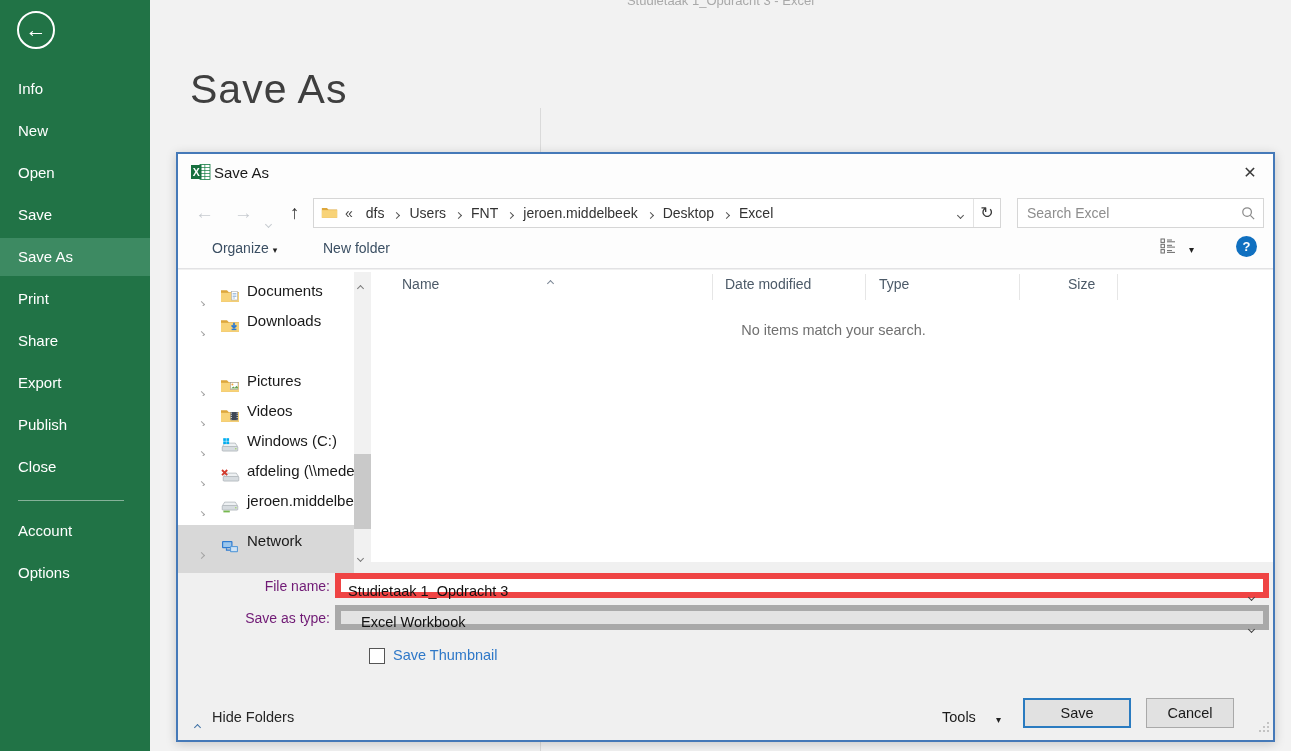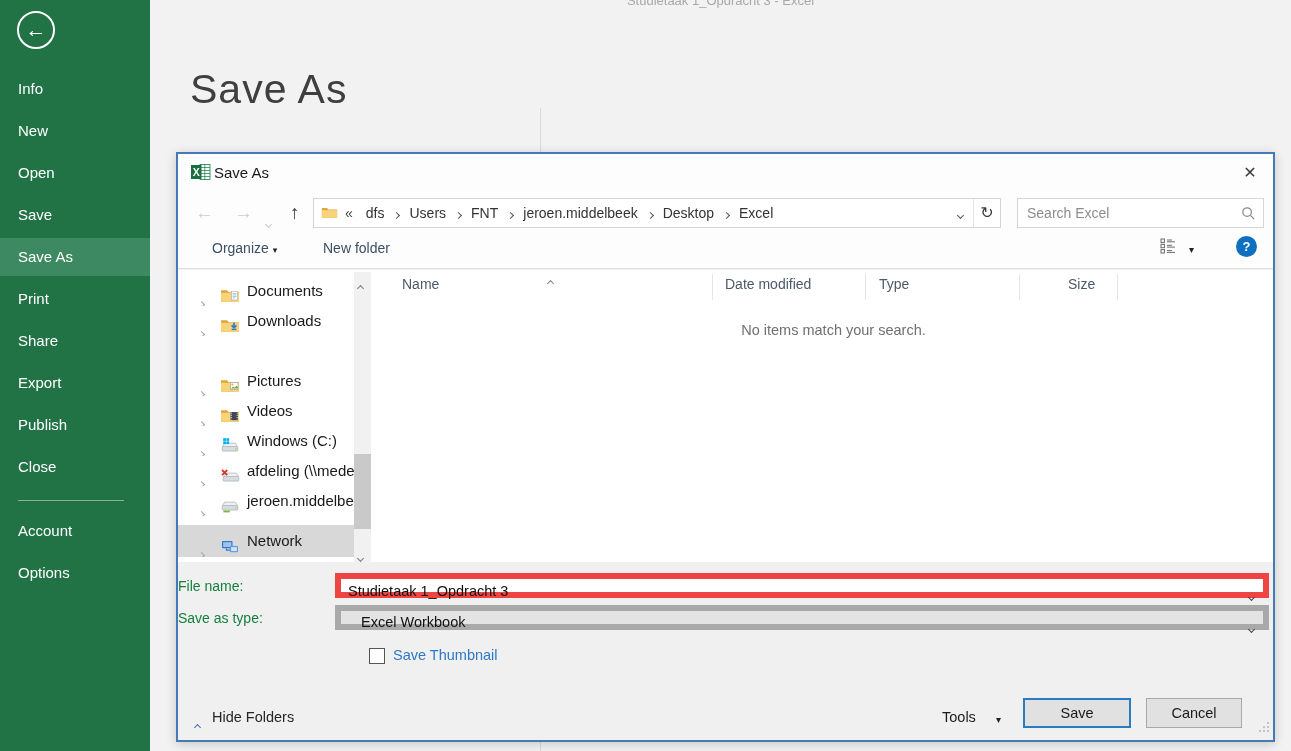--- a/index.html
+++ b/index.html
@@ -76,42 +76,42 @@
   .sb-arrow { position:absolute; left:4px; color:#7a7a7a; cursor:pointer; }
 
   .col-head { position:absolute; top:122px; font-size:14px; color:#4c5a68; cursor:pointer; }
   .col-sep { position:absolute; top:120px; width:1px; height:26px; background:#e6e6e6; }
   #sort-chev { position:absolute; left:370px; top:118px; color:#7a8694; }
   #empty-msg { position:absolute; left:214px; top:168px; width:883px; text-align:center;
     font-size:14.5px; color:#707070; }
 
   
   .fld-label { position:absolute; left:0; width:152px; height:24px; line-height:24px;
-    font-size:14px; color:#15803d; }
+    text-align:right; font-size:14px; color:#701a75; }
   .combo { position:absolute; left:157px; width:934px; height:25px; border:6px solid #ef4444;
     background:#fff; }
   .combo.gray { background:#e3e3e3; border-color:#a9a9a9; }
   .combo .val { position:absolute; left:7px; top:0; line-height:23px; font-size:14.5px; color:#111;margin-left:13px; }
   .combo input { position:absolute; left:0; top:0; width:905px; height:23px; border:none; outline:none;
     padding-left:7px; font-size:14.5px; font-family:"Liberation Sans",sans-serif; color:#111; background:transparent; }
   .combo .cbx-chev { position:absolute; right:9px; top:7px; color:#444; cursor:pointer; }
 
   #thumb-check { position:absolute; left:191px; top:494px; width:16px; height:16px;
     border:1px solid #555; background:#fff; cursor:pointer; }
   #thumb-label { position:absolute; left:215px; top:493px; font-size:14.5px; color:#2e78c8; cursor:pointer; }
 
   
   #hide-chev { position:absolute; left:17px; top:562px; color:#3f71a6; }
   #hide-folders { position:absolute; left:34px; top:555px; font-size:14.5px; color:#262626; cursor:pointer; }
   #tools-lbl { position:absolute; left:764px; top:555px; font-size:14.5px; color:#1a1a1a; cursor:pointer; }
   #tools-chev { position:absolute; left:818px; top:560px; color:#222; cursor:pointer; }
   .btn { position:absolute; top:544px; height:30px; background:#e1e1e1; border:1px solid #a9a9a9;
     font-size:14.5px; font-family:"Liberation Sans",sans-serif; color:#1a1a1a; cursor:pointer; }
   #save-btn { left:845px; width:108px; border:2px solid #2a7bc0; }
-  #cancel-btn { left:968px; width:96px; }
+  #cancel-btn { left:968px; width:88px; }
   #grip { position:absolute; right:3px; bottom:3px; }
 </style>
 </head>
 <body>
 
 <div id="win-title">Studietaak 1_Opdracht 3 - Excel</div>
 <div id="bs-heading">Save As</div>
 <div id="bs-vline"></div>
 
 <div id="sidebar">
@@ -270,21 +270,21 @@
   <div class="tree-row" style="top:332px">
     <span class="tree-chev"><span class="chev sm right"></span></span>
     <span class="tree-ico"><svg width="20" height="16" viewBox="0 0 20 16">
           <path d="M2.5 8.5l2.2-3.4h10.6l2.2 3.4" fill="#eef1f3" stroke="#9aa1a8" stroke-width="0.6"></path>
           <rect x="2.2" y="8.5" width="15.6" height="4.6" rx="0.8" fill="#d7dce0" stroke="#9aa1a8" stroke-width="0.6"></rect>
           <rect x="3.4" y="13.6" width="6.4" height="1.8" fill="#76b84e"></rect>
           <circle cx="15.8" cy="10.8" r="0.8" fill="#9fd468"></circle>
         </svg></span>
     <span class="tree-label">jeroen.middelbe</span>
   </div>
-  <div class="tree-row selected" style="top:371px;height:32px;line-height:32px">
+  <div class="tree-row selected" style="top:371px;height:48px;line-height:32px">
     <span class="tree-chev" style="top:12px"><span class="chev sm right"></span></span>
     <span class="tree-ico" style="top:8px"><svg width="20" height="16" viewBox="0 0 20 16">
           <rect x="2" y="3" width="10.5" height="7.2" rx="1" fill="#2f7bd0"></rect>
           <rect x="3.2" y="4.2" width="8.1" height="4.8" fill="#9cc6ec"></rect>
           <path d="M6.5 10.2v2h3.5" stroke="#2f7bd0" stroke-width="1.2" fill="none"></path>
           <rect x="10" y="8" width="8" height="6.2" rx="1" fill="#5a9bd8"></rect>
           <rect x="11.1" y="9.1" width="5.8" height="4" fill="#cfe3f5"></rect>
         </svg></span>
     <span class="tree-label">Network</span>
   </div>

